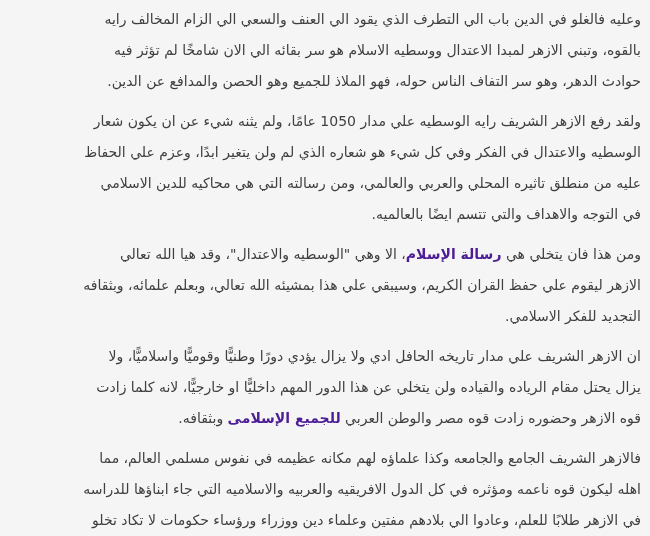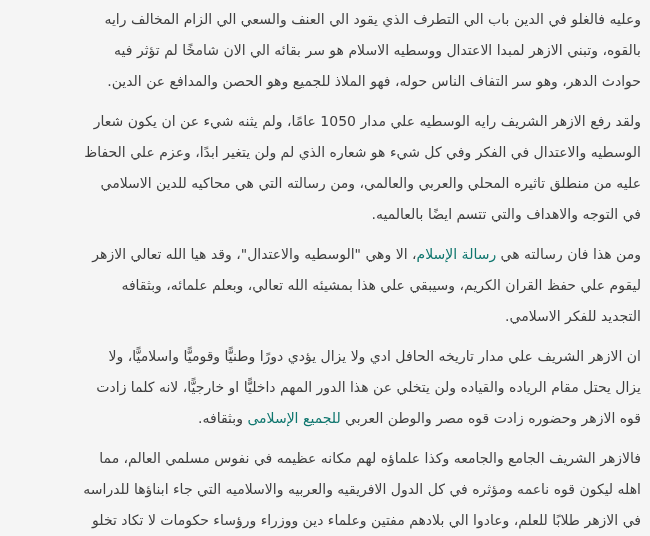--- a/index.html
+++ b/index.html
@@ -24,32 +24,32 @@
     box-sizing: border-box;
     width: 576px;
     height: 536px;
     overflow: hidden;
   }
   .para {
     margin: 0 0 9px 0;
     padding: 0;
   }
   .highlight {
-    color: #0f766e;
-    font-weight: normal;
+    color: #4c1d95;
+    font-weight: bold;
   }
 </style>
 </head>
 <body>
 
 <div class="article">
 
   <p class="para">وعليه فالغلو في الدين باب الي التطرف الذي يقود الي العنف والسعي الي الزام المخالف رايه بالقوه، وتبني الازهر لمبدا الاعتدال ووسطيه الاسلام هو سر بقائه الي الان شامخًا لم تؤثر فيه حوادث الدهر، وهو سر التفاف الناس حوله، فهو الملاذ للجميع وهو الحصن والمدافع عن الدين.</p>
 
   <p class="para">ولقد رفع الازهر الشريف رايه الوسطيه علي مدار 1050 عامًا، ولم يثنه شيء عن ان يكون شعار الوسطيه والاعتدال في الفكر وفي كل شيء هو شعاره الذي لم ولن يتغير ابدًا، وعزم علي الحفاظ عليه من منطلق تاثيره المحلي والعربي والعالمي، ومن رسالته التي هي محاكيه للدين الاسلامي في التوجه والاهداف والتي تتسم ايضًا بالعالميه.</p>
 
-  <p class="para"><span>ومن هذا فان رسالته هي </span><span class="highlight">رسالة الإسلام</span><span>، الا وهي "الوسطيه والاعتدال"، وقد هيا الله تعالي الازهر ليقوم علي حفظ القران الكريم، وسيبقي علي هذا بمشيئه الله تعالي، وبعلم علمائه، وبثقافه التجديد للفكر الاسلامي.</span></p>
+  <p class="para"><span>ومن هذا فان يتخلي هي </span><span class="highlight">رسالة الإسلام</span><span>، الا وهي "الوسطيه والاعتدال"، وقد هيا الله تعالي الازهر ليقوم علي حفظ القران الكريم، وسيبقي علي هذا بمشيئه الله تعالي، وبعلم علمائه، وبثقافه التجديد للفكر الاسلامي.</span></p>
 
   <p class="para"><span>ان الازهر الشريف علي مدار تاريخه الحافل ادي ولا يزال يؤدي دورًا وطنيًّا وقوميًّا واسلاميًّا، ولا يزال يحتل مقام الرياده والقياده ولن يتخلي عن هذا الدور المهم داخليًّا او خارجيًّا، لانه كلما زادت قوه الازهر وحضوره زادت قوه مصر والوطن العربي </span><span class="highlight">للجميع الإسلامى</span><span> وبثقافه.</span></p>
 
   <p class="para">فالازهر الشريف الجامع والجامعه وكذا علماؤه لهم مكانه عظيمه في نفوس مسلمي العالم، مما اهله ليكون قوه ناعمه ومؤثره في كل الدول الافريقيه والعربيه والاسلاميه التي جاء ابناؤها للدراسه في الازهر طلابًا للعلم، وعادوا الي بلادهم مفتين وعلماء دين ووزراء ورؤساء حكومات لا تكاد تخلو منهم دوله.</p>
 
 </div>
 
 </body></html>

